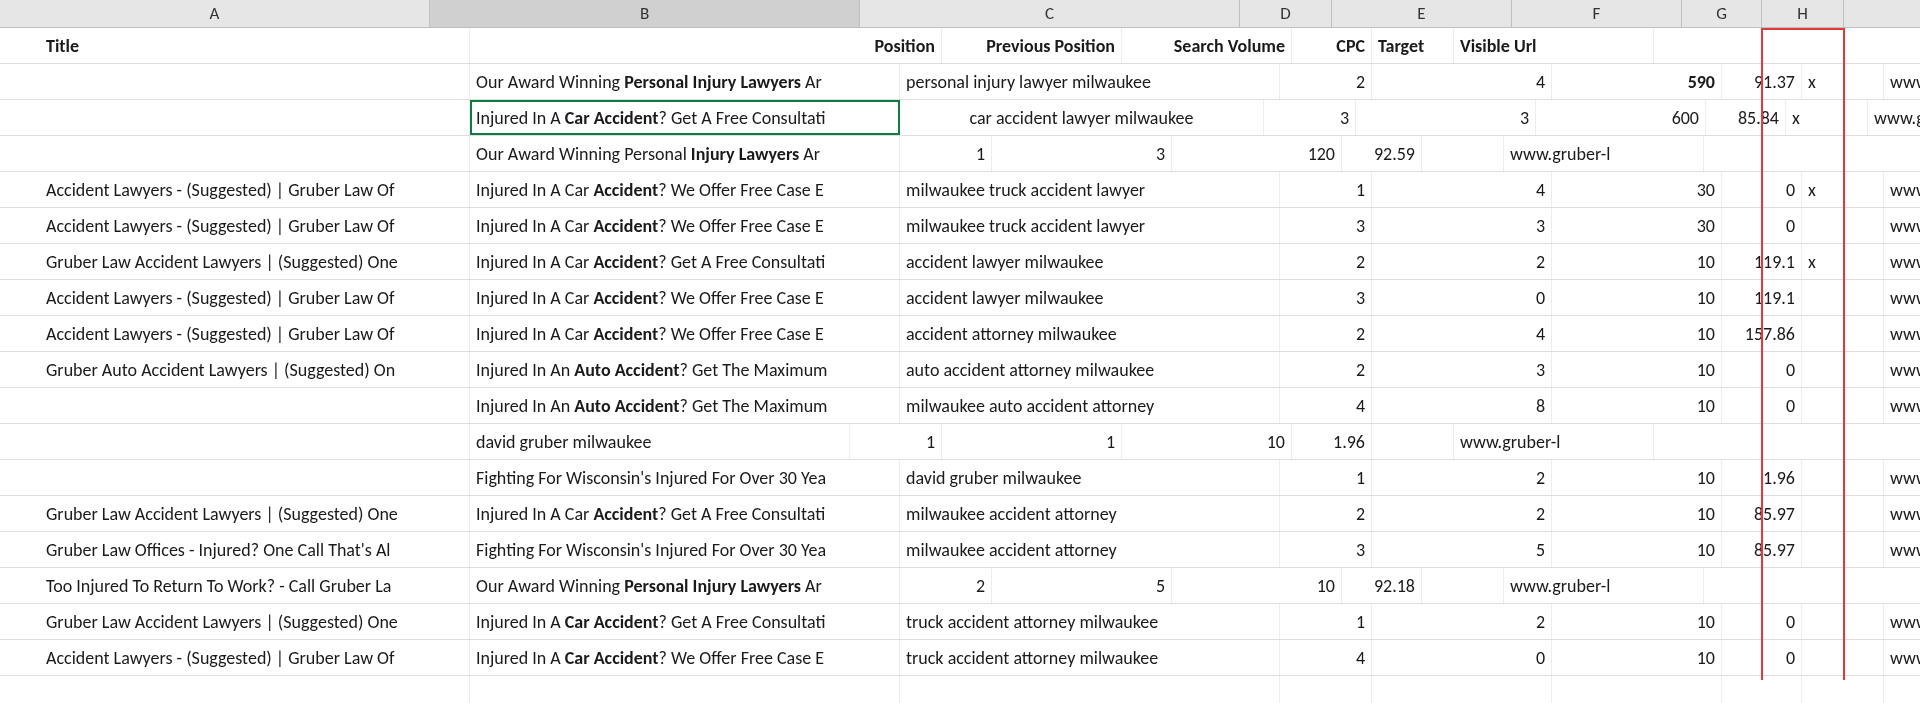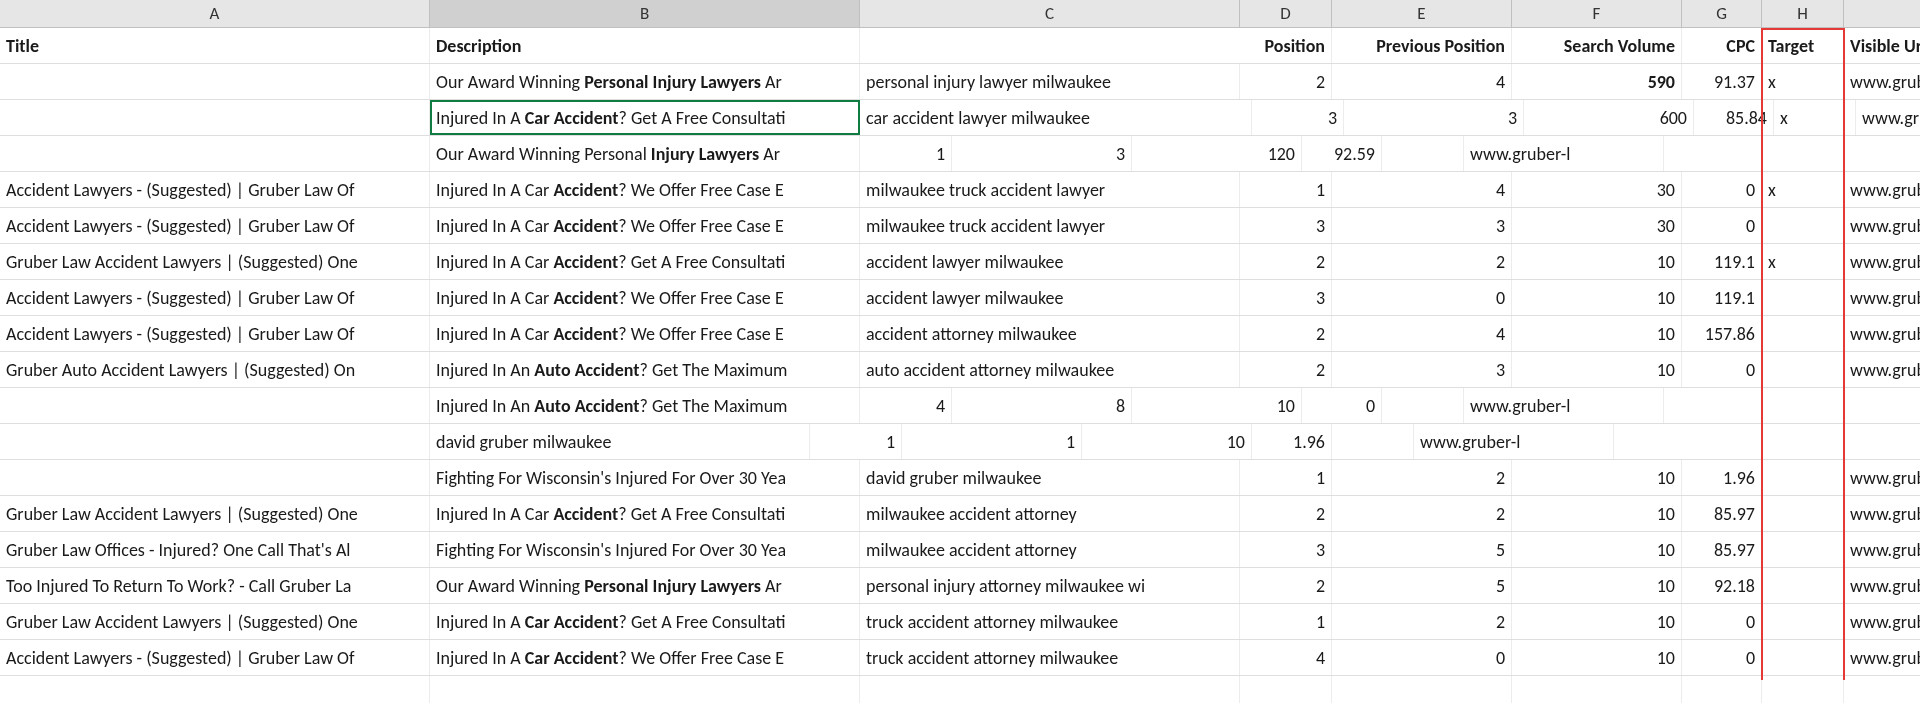--- a/index.html
+++ b/index.html
@@ -18,21 +18,21 @@
     font-size: 17px;
     color: #333;
     line-height: 28px;
     border-right: 1px solid #c0c0c0;
     user-select: none;
     flex: 0 0 auto;
     overflow: hidden;
     background: #e6e6e6;
   }
   .colhdr.sel { background: #d0d0d0; }
-  .row { display: flex; height: 36px; border-bottom: 1px solid #dedede; }
+  .row { display: flex; height: 36px; border-bottom: 1px solid #dedede; padding-left: 40px; }
   .row.header .cell { font-weight: 700; }
   .cell {
     flex: 0 0 auto;
     border-right: 1px solid #ececec;
     padding: 0 6px;
     line-height: 36px;
     white-space: nowrap;
     overflow: hidden;
     text-overflow: clip;
     background: #fff;
@@ -63,21 +63,20 @@
       <div class="colhdr" style="width: 92px;">D</div>
       <div class="colhdr" style="width: 180px;">E</div>
       <div class="colhdr" style="width: 170px;">F</div>
       <div class="colhdr" style="width: 80px;">G</div>
       <div class="colhdr" style="width: 82px;">H</div>
       <div class="colhdr" style="width: 200px;">I</div>
     </div>
 
   <div class="row header" id="hdrrow">
       <div class="cell header" style="width: 430px;">Title</div>
-      <div class="cell header" style="width: 430px;">Description</div>
       <div class="cell header" style="width: 380px; margin-top: 40px;">Keyword</div>
       <div class="cell header num" style="width: 92px;">Position</div>
       <div class="cell header num" style="width: 180px;">Previous Position</div>
       <div class="cell header num" style="width: 170px;">Search Volume</div>
       <div class="cell header num" style="width: 80px;">CPC</div>
       <div class="cell header" style="width: 82px;">Target</div>
       <div class="cell header" style="width: 200px;">Visible Url</div>
     </div>
 
   <div id="datarows">
@@ -88,21 +87,21 @@
         <div class="cell num" style="width: 92px;">2</div>
         <div class="cell num" style="width: 180px;">4</div>
         <div class="cell num" style="width: 170px; font-weight: bold;">590</div>
         <div class="cell num" style="width: 80px;">91.37</div>
         <div class="cell" style="width: 82px;">x</div>
         <div class="cell" style="width: 200px;">www.gruber-l</div>
       </div>
       <div class="row">
         <div class="cell" style="width: 430px;"></div>
         <div class="cell sel-cell" style="width: 430px;">Injured In A <span class="bold-frag">Car Accident</span>? Get A Free Consultati</div>
-        <div class="cell" style="width: 392px;">car accident lawyer milwaukee</div>
+        <div class="cell" style="width: 364px; text-align: center;">car accident lawyer milwaukee</div>
         <div class="cell num" style="width: 92px;">3</div>
         <div class="cell num" style="width: 180px;">3</div>
         <div class="cell num" style="width: 170px;">600</div>
         <div class="cell num" style="width: 80px;">85.84</div>
         <div class="cell" style="width: 82px;">x</div>
         <div class="cell" style="width: 200px;">www.gruber-l</div>
       </div>
       <div class="row">
         <div class="cell" style="width: 430px;"></div>
         <div class="cell" style="width: 430px;">Our Award Winning Personal <span class="bold-frag">Injury Lawyers</span> Ar</div>
@@ -175,20 +174,21 @@
         <div class="cell num" style="width: 92px;">2</div>
         <div class="cell num" style="width: 180px;">3</div>
         <div class="cell num" style="width: 170px;">10</div>
         <div class="cell num" style="width: 80px;">0</div>
         <div class="cell" style="width: 82px;"></div>
         <div class="cell" style="width: 200px;">www.gruber-l</div>
       </div>
       <div class="row">
         <div class="cell" style="width: 430px;"></div>
         <div class="cell" style="width: 430px;">Injured In An <span class="bold-frag">Auto Accident</span>? Get The Maximum</div>
+        <div class="cell" style="width: 380px;">milwaukee auto accident attorney</div>
         <div class="cell num" style="width: 92px;">4</div>
         <div class="cell num" style="width: 180px;">8</div>
         <div class="cell num" style="width: 170px;">10</div>
         <div class="cell num" style="width: 80px;">0</div>
         <div class="cell" style="width: 82px;"></div>
         <div class="cell" style="width: 200px;">www.gruber-l</div>
       </div>
       <div class="row">
         <div class="cell" style="width: 430px;"></div>
         <div class="cell" style="width: 380px;">david gruber milwaukee</div>
@@ -228,21 +228,20 @@
         <div class="cell num" style="width: 92px;">3</div>
         <div class="cell num" style="width: 180px;">5</div>
         <div class="cell num" style="width: 170px;">10</div>
         <div class="cell num" style="width: 80px;">85.97</div>
         <div class="cell" style="width: 82px;"></div>
         <div class="cell" style="width: 200px;">www.gruber-l</div>
       </div>
       <div class="row">
         <div class="cell" style="width: 430px;">Too Injured To Return To Work? - Call Gruber La</div>
         <div class="cell" style="width: 430px;">Our Award Winning <span class="bold-frag">Personal Injury Lawyers</span> Ar</div>
-        <div class="cell" style="width: 380px;">personal injury attorney milwaukee wi</div>
         <div class="cell num" style="width: 92px;">2</div>
         <div class="cell num" style="width: 180px;">5</div>
         <div class="cell num" style="width: 170px;">10</div>
         <div class="cell num" style="width: 80px;">92.18</div>
         <div class="cell" style="width: 82px;"></div>
         <div class="cell" style="width: 200px;">www.gruber-l</div>
       </div>
       <div class="row">
         <div class="cell" style="width: 430px;">Gruber Law Accident Lawyers | (Suggested) One</div>
         <div class="cell" style="width: 430px;">Injured In A <span class="bold-frag">Car Accident</span>? Get A Free Consultati</div>

